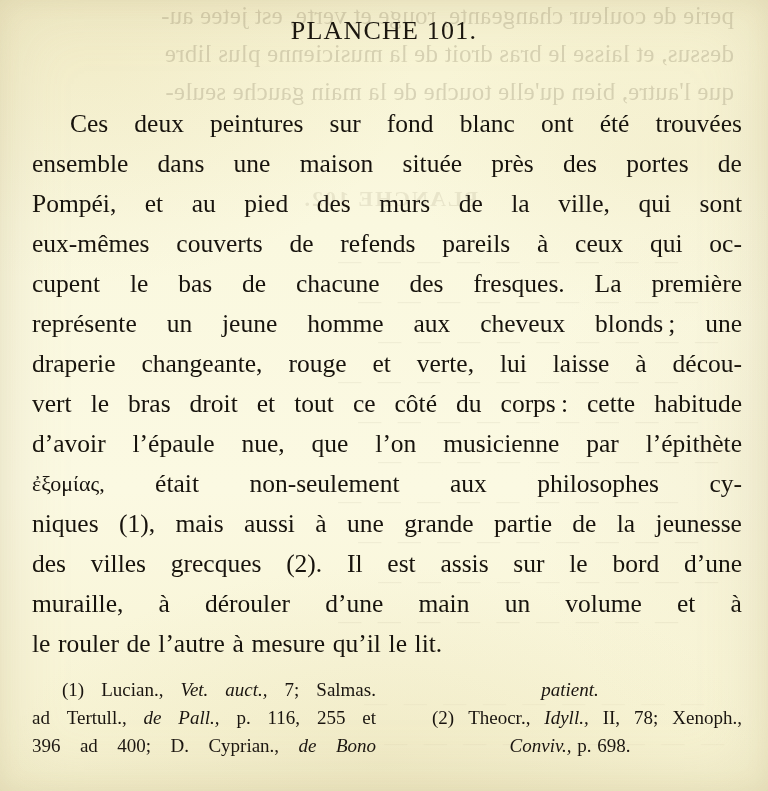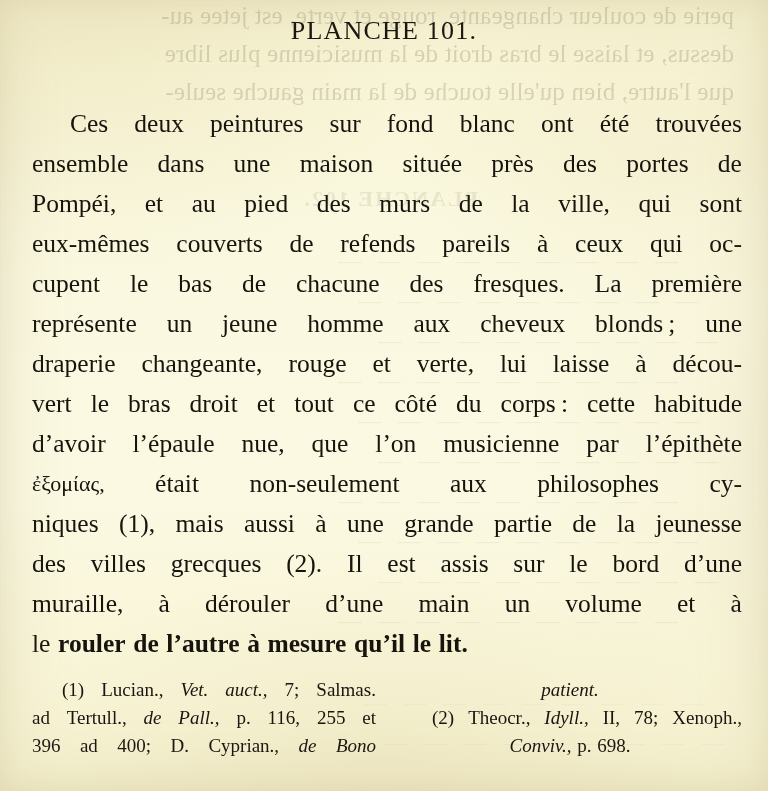--- a/index.html
+++ b/index.html
@@ -109,21 +109,21 @@
     color: #17130d;
   }
   
   .body-line.just {
     justify-content: space-between;
     align-items: flex-end;
   }
   .body-line.last {
     justify-content: flex-start;
   }
-  .body-line.last .w + .w { margin-left: .30em; font-weight: bold; }
+  .body-line.last .w + .w { margin-left: .30em; }
   .body-line.indent { padding-left: 38px; }
 
   .w { display: inline-block; }
   .gk {
     font-family: Liberation Serif, serif;
     font-size: 22px;
   }
 
   
   .notes {

